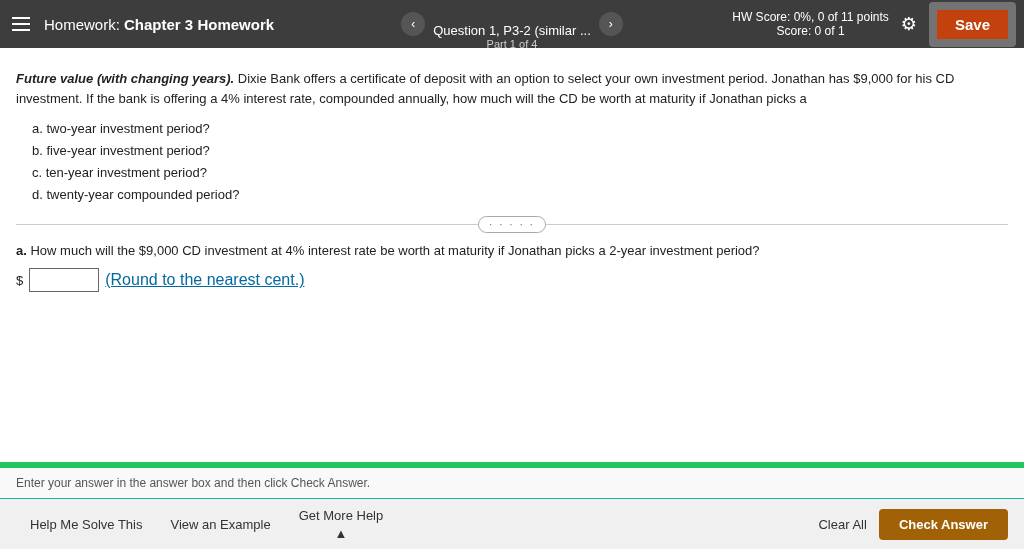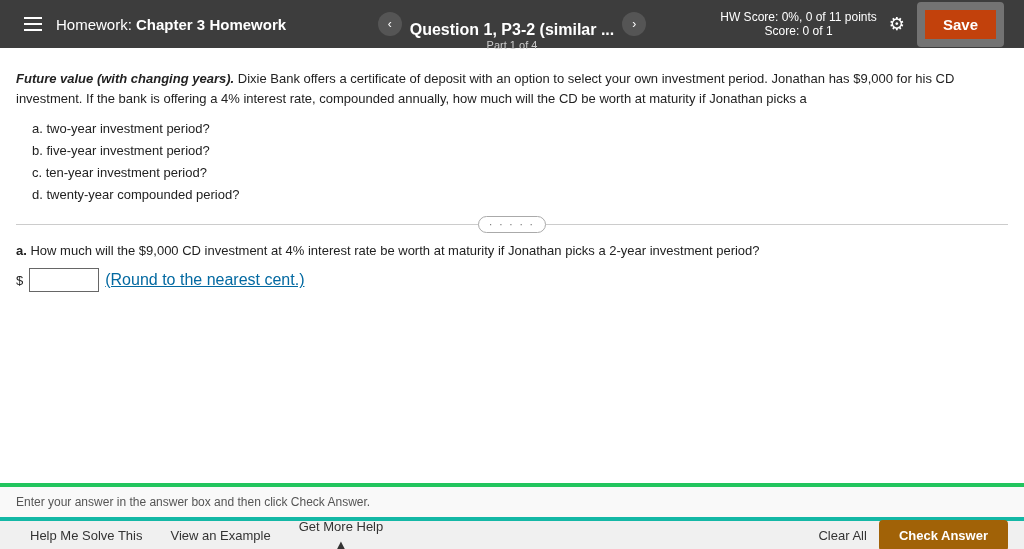--- a/index.html
+++ b/index.html
@@ -4,21 +4,21 @@
   <style>
     * { box-sizing: border-box; margin: 0; padding: 0; }
     body { font-family: Arial, sans-serif; font-size: 13px; color: #222; background: #fff; height: 549px; overflow: hidden; display: flex; flex-direction: column; }
 
     
     .header {
       background: #3d3d3d;
       color: #fff;
       display: flex;
       align-items: center;
-      padding: 0 20px;
+      padding: 0 8px;
       height: 48px;
       flex-shrink: 0;
     }
     .header-left {
       display: flex;
       align-items: center;
       gap: 10px;
       flex: 1;
     }
     .hamburger-icon {
@@ -57,21 +57,21 @@
       cursor: pointer;
       display: flex;
       align-items: center;
       justify-content: center;
       font-size: 12px;
     }
     .question-info {
       text-align: center;
       color: #fff;
     }
-    .question-info .q-title { font-size: 16px; font-weight: bold; margin-top: 24px; }
+    .question-info .q-title { font-size: 13px; font-weight: normal; margin-top: 24px; }
     .question-info .q-sub { font-size: 11px; color: #ccc; }
 
     .header-right {
       display: flex;
       align-items: center;
       gap: 12px;
       flex: 1;
       justify-content: flex-end;
     }
     .score-info { color: #fff; font-size: 12px; text-align: center; }
@@ -167,33 +167,33 @@
     .round-note {
       font-size: 16px;
       color: #0369a1;
       text-decoration: underline;
     }
 
     .bottom-hint {
       color: #555;
       font-size: 12px;
       padding: 8px 16px;
-      border-top: 4px solid #22c55e;
+      border-top: 6px solid #22c55e;
       background: #f9f9f9;
       flex-shrink: 0;
     }
 
     
     .footer {
       background: #f0f0f0;
-      border-top: 4px solid #14b8a6;
+      border-top: 1px solid #14b8a6;
       display: flex;
       align-items: center;
       padding: 0 16px;
-      height: 32px;
+      height: 51px;
       flex-shrink: 0;
     }
     .footer-left {
       display: flex;
       align-items: center;
       gap: 0;
     }
     .footer-btn {
       background: none;
       border: none;

